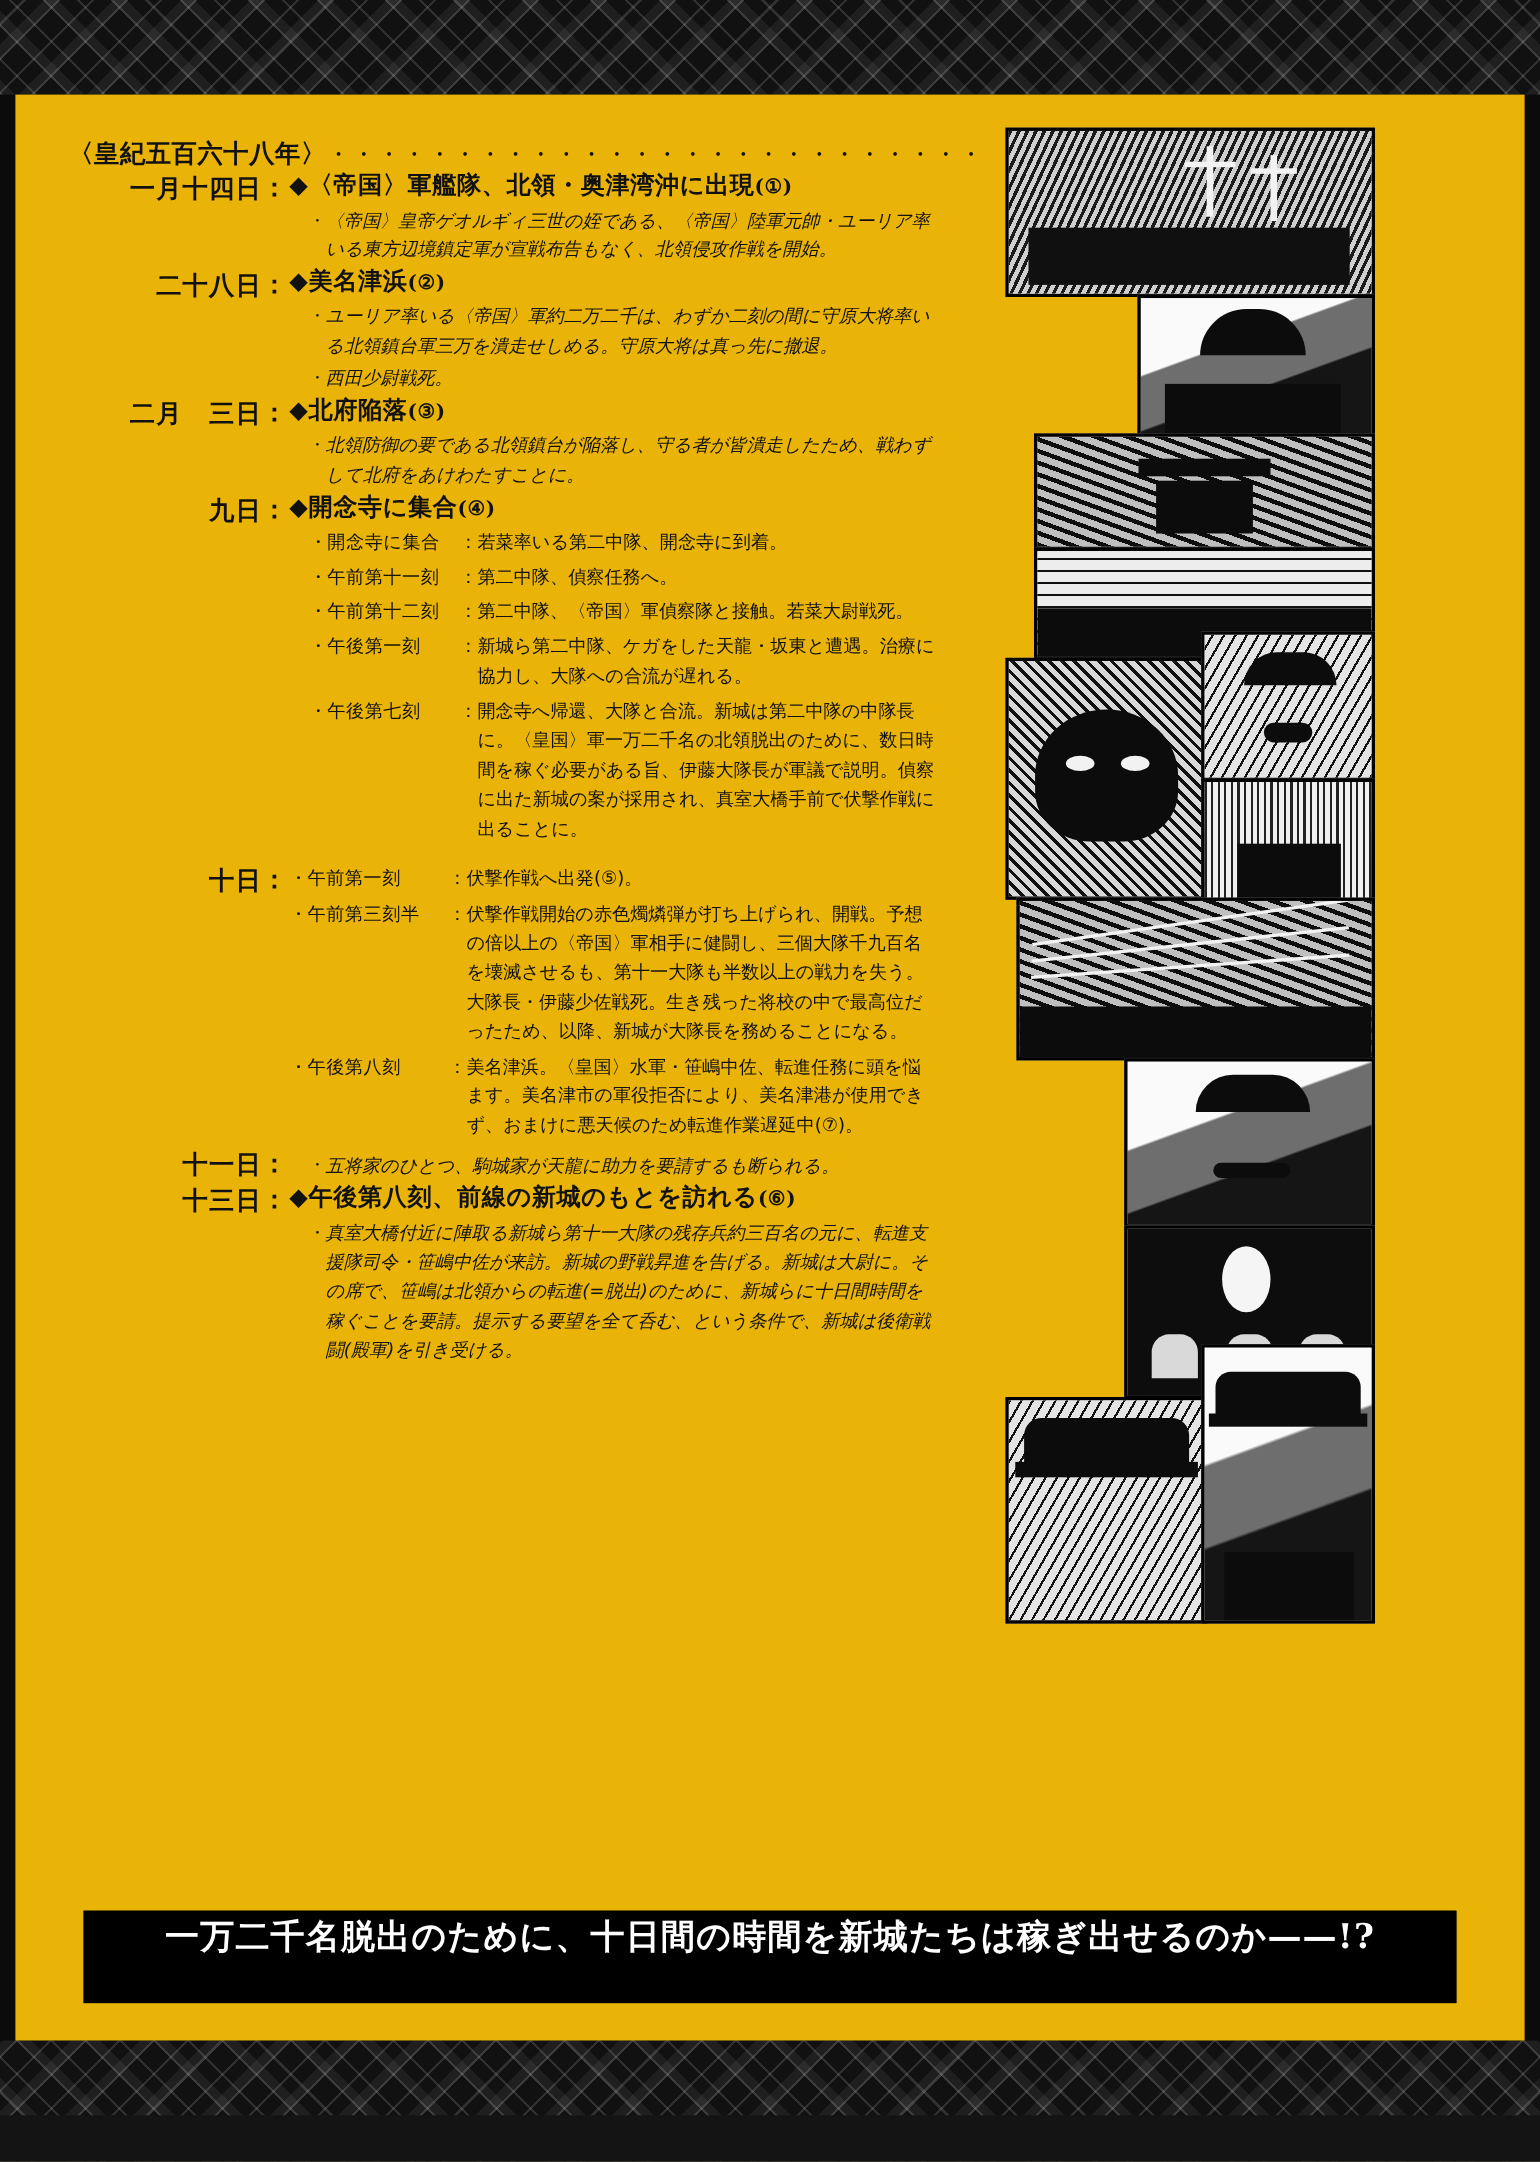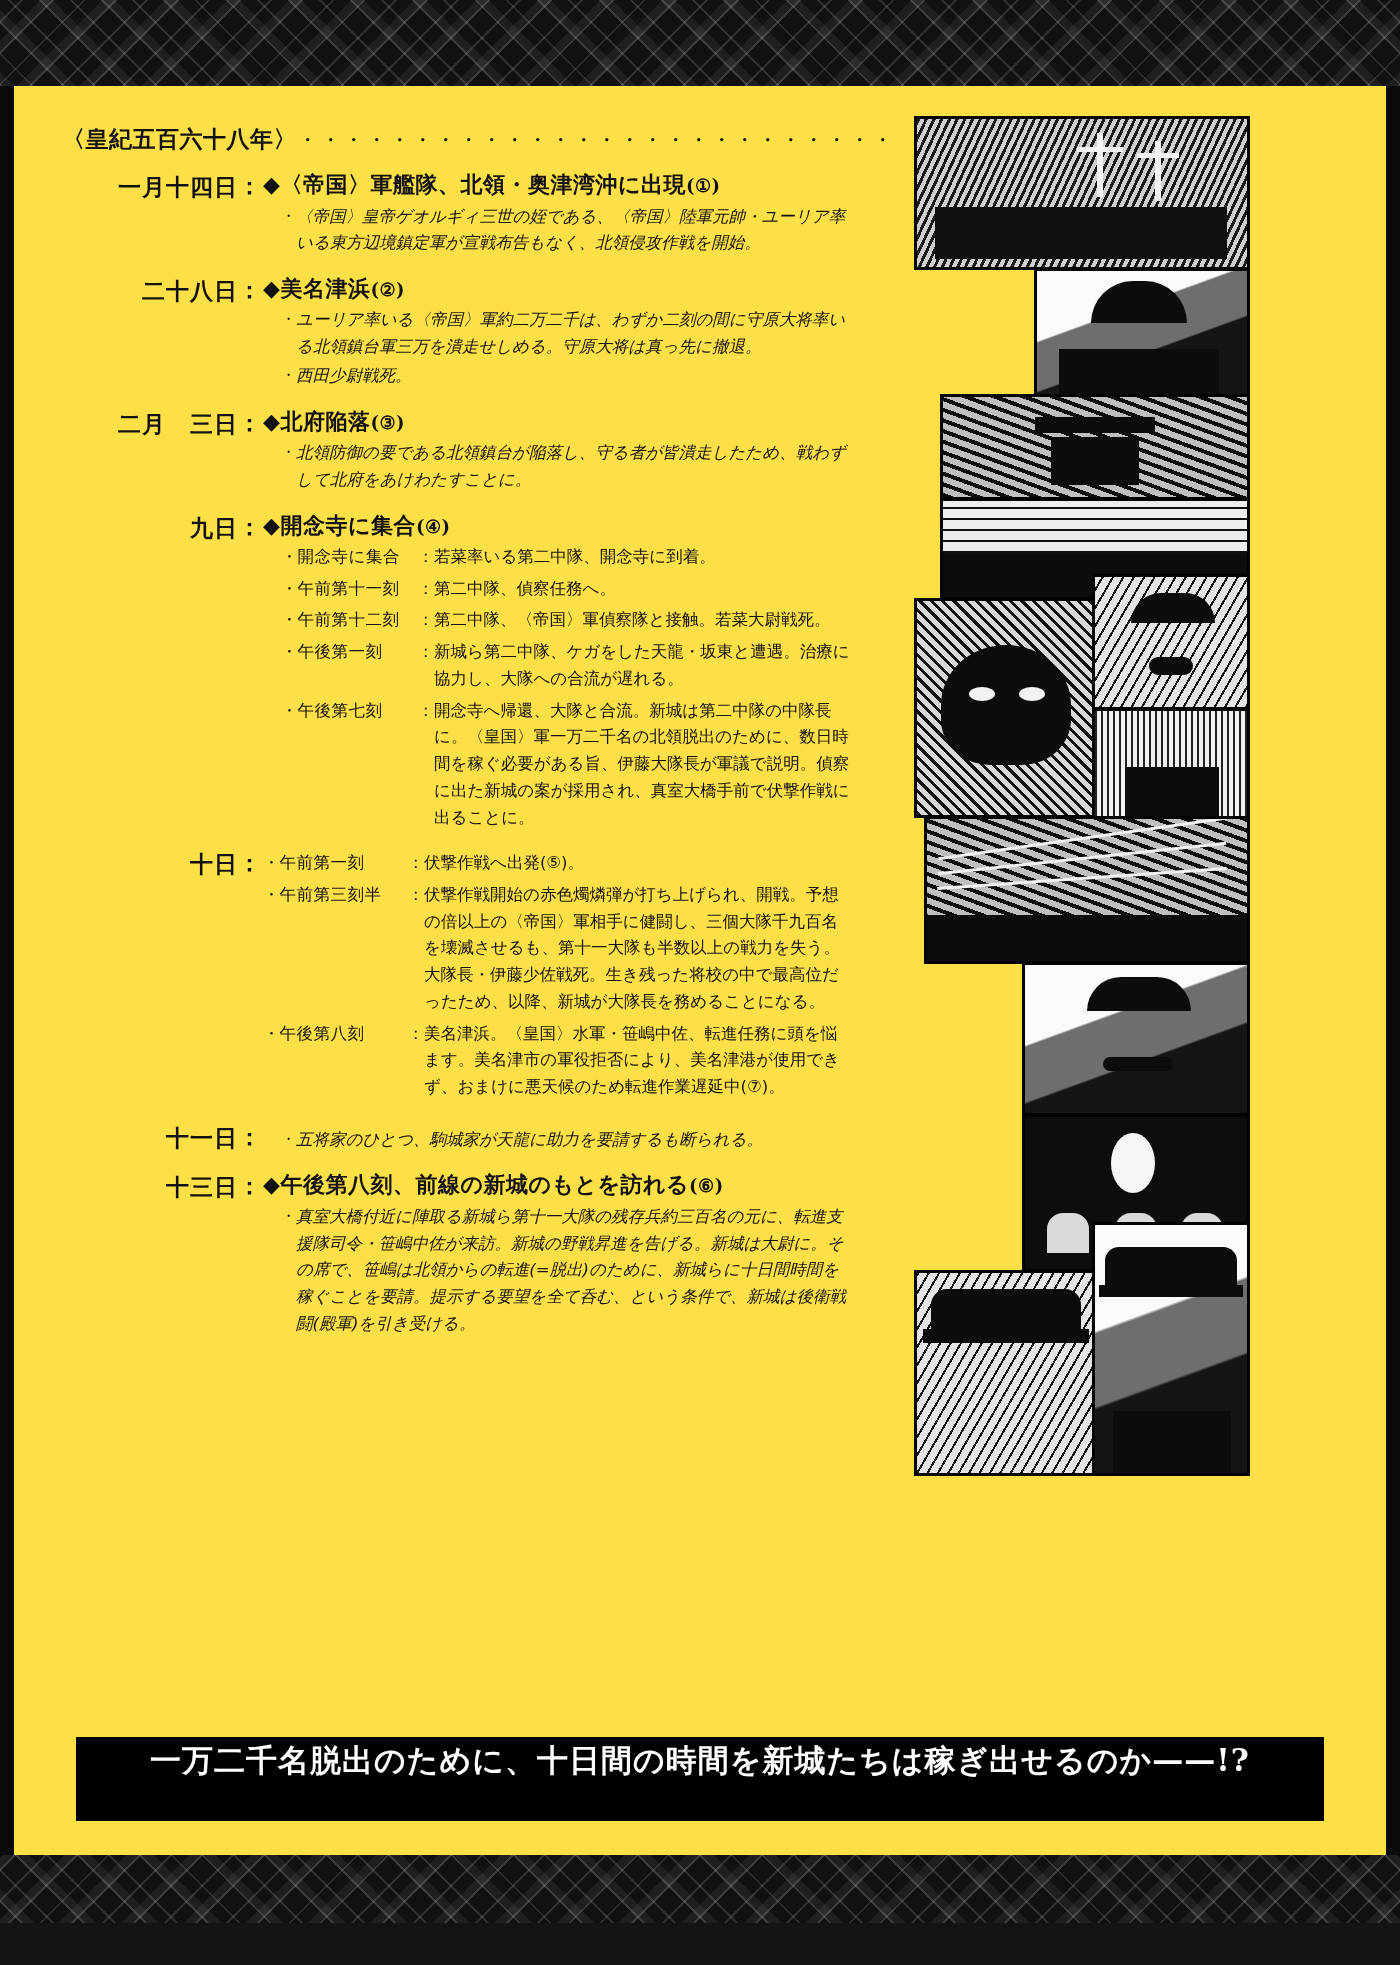--- a/index.html
+++ b/index.html
@@ -41,21 +41,21 @@
     height: 42px;
     background: #141414;
   }
 
   .sheet {
     position: absolute;
     left: 14px;
     right: 14px;
     top: 86px;
     bottom: 110px;
-    background: #fde047;
+    background: #eab308;
   }
 
   
   .content {
     position: absolute;
     inset: 0;
     padding: 0;
   }
 
   .text-col {
@@ -75,21 +75,20 @@
   }
   .era-heading .dots {
     font-weight: normal;
     letter-spacing: 2px;
     font-size: 21px;
   }
 
   .entry {
     display: flex;
     align-items: flex-start;
-    margin-top: 16px;
   }
   .entry .date {
     width: 176px;
     flex: 0 0 176px;
     text-align: right;
     font-family: "DejaVu Serif", "Liberation Serif", serif;
     font-weight: bold;
     font-size: 23px;
     color: #111;
     padding-top: 1px;

